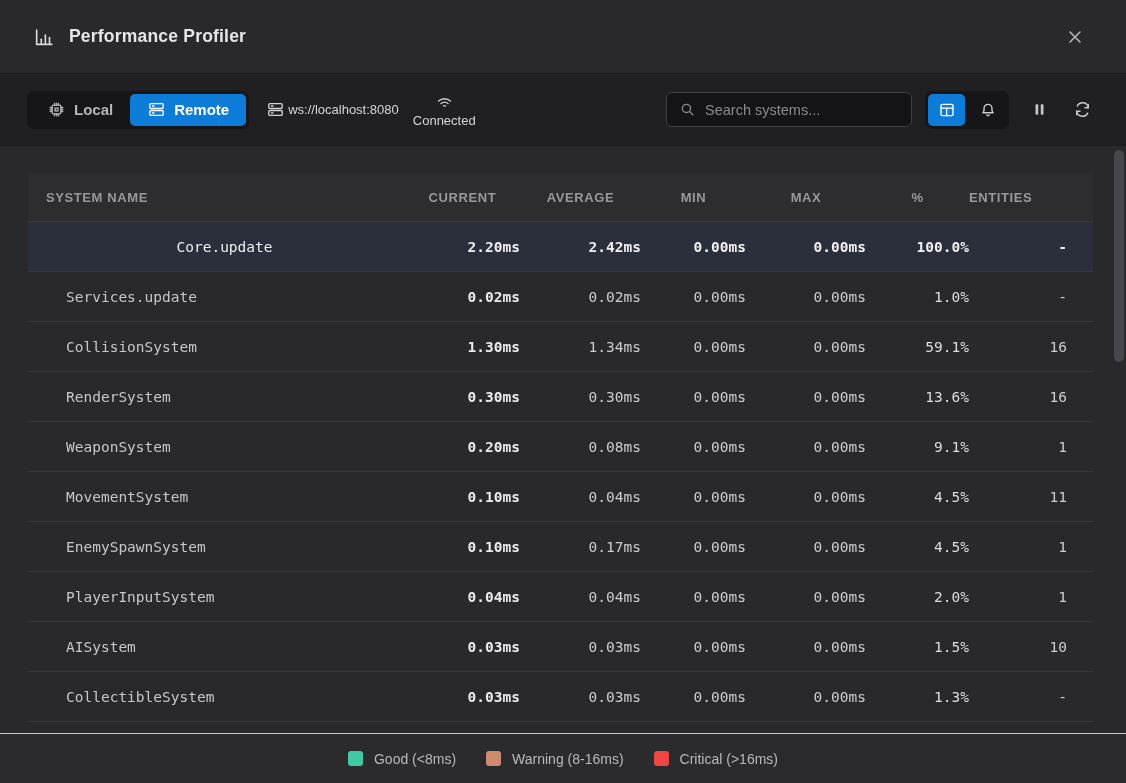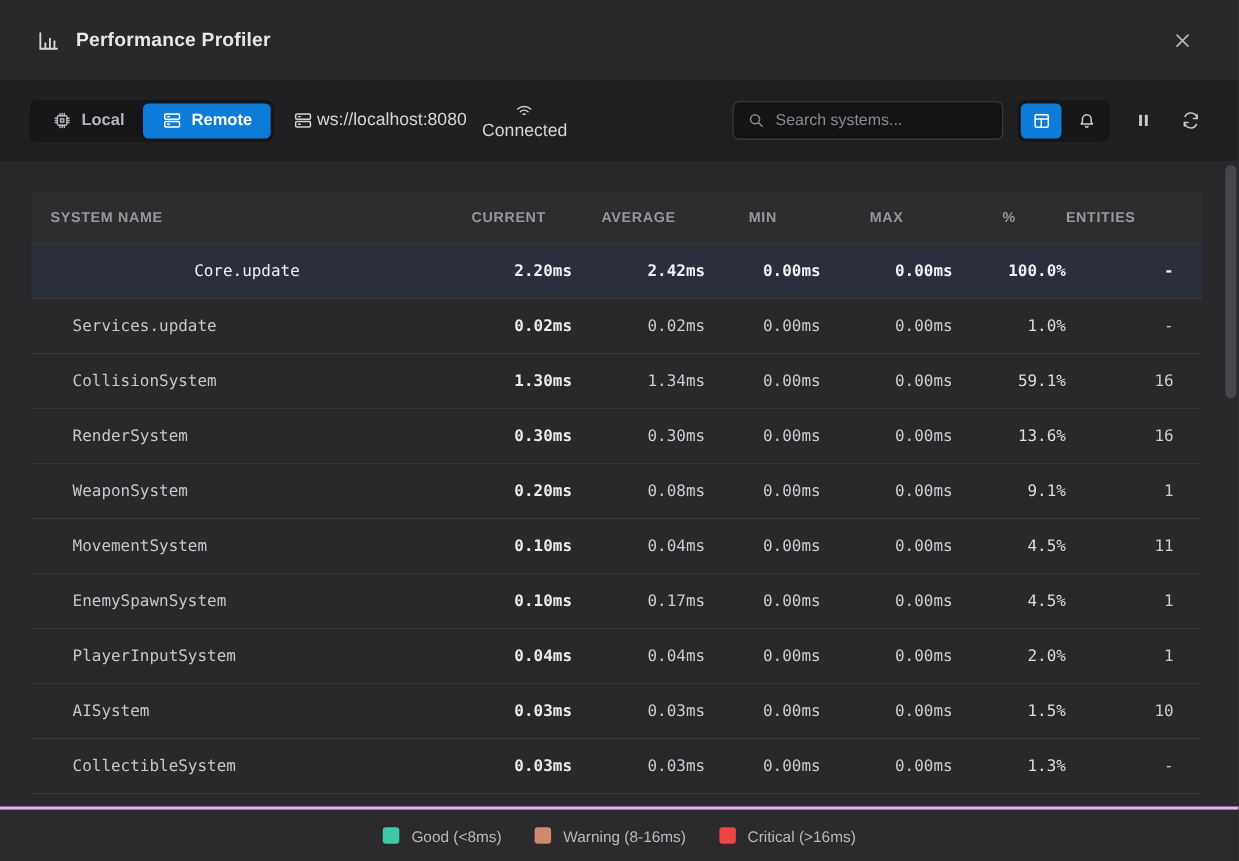--- a/index.html
+++ b/index.html
@@ -40,21 +40,21 @@
   }
   .seg-btn {
     display:flex; align-items:center; gap:8px;
     height:32px; padding:0 17px;
     border:none; border-radius:5px; background:transparent;
     color:#b4b4b9; font-size:15px; font-weight:600; cursor:pointer;
     font-family:"Liberation Sans", sans-serif;
   }
   .seg-btn.active { background:#0d7cd8; color:#ffffff; font-weight:700; }
 
-  .conn-info { display:flex; align-items:center; margin-left:17px; font-size:16px; color:#d6d6d8; }
+  .conn-info { display:flex; align-items:center; margin-left:17px; font-size:13px; color:#d6d6d8; }
   .conn-url { display:flex; align-items:center; gap:3px; }
   .conn-status { display:flex; align-items:center; gap:2px; margin-left:14px;flex-direction:column; }
 
   .tb-spacer { flex:1; }
 
   .search-box {
     display:flex; align-items:center; gap:9px;
     width:246px; height:35px; padding:0 12px;
     background:#141417; border:1px solid #3f3f44; border-radius:6px;
   }
@@ -120,21 +120,21 @@
 
   .scroll-thumb {
     position:absolute; right:2px; top:4px;
     width:10px; height:212px; border-radius:5px;
     background:#46464d; cursor:pointer;
   }
 
   
   .footer {
     height:50px; display:flex; align-items:center; justify-content:center;
-    gap:30px; background:#2b2b2d; border-top:3px solid #f0abfc;
+    gap:30px; background:#2b2b2d; border-top:1px solid #f0abfc;
   }
   .legend-item { display:flex; align-items:center; gap:11px; font-size:14px; color:#b9b9bd; }
   .legend-swatch { width:15px; height:15px; border-radius:3px; }
 
   svg { display:block; }
 </style>
 </head>
 <body>
 
 <header class="titlebar">

